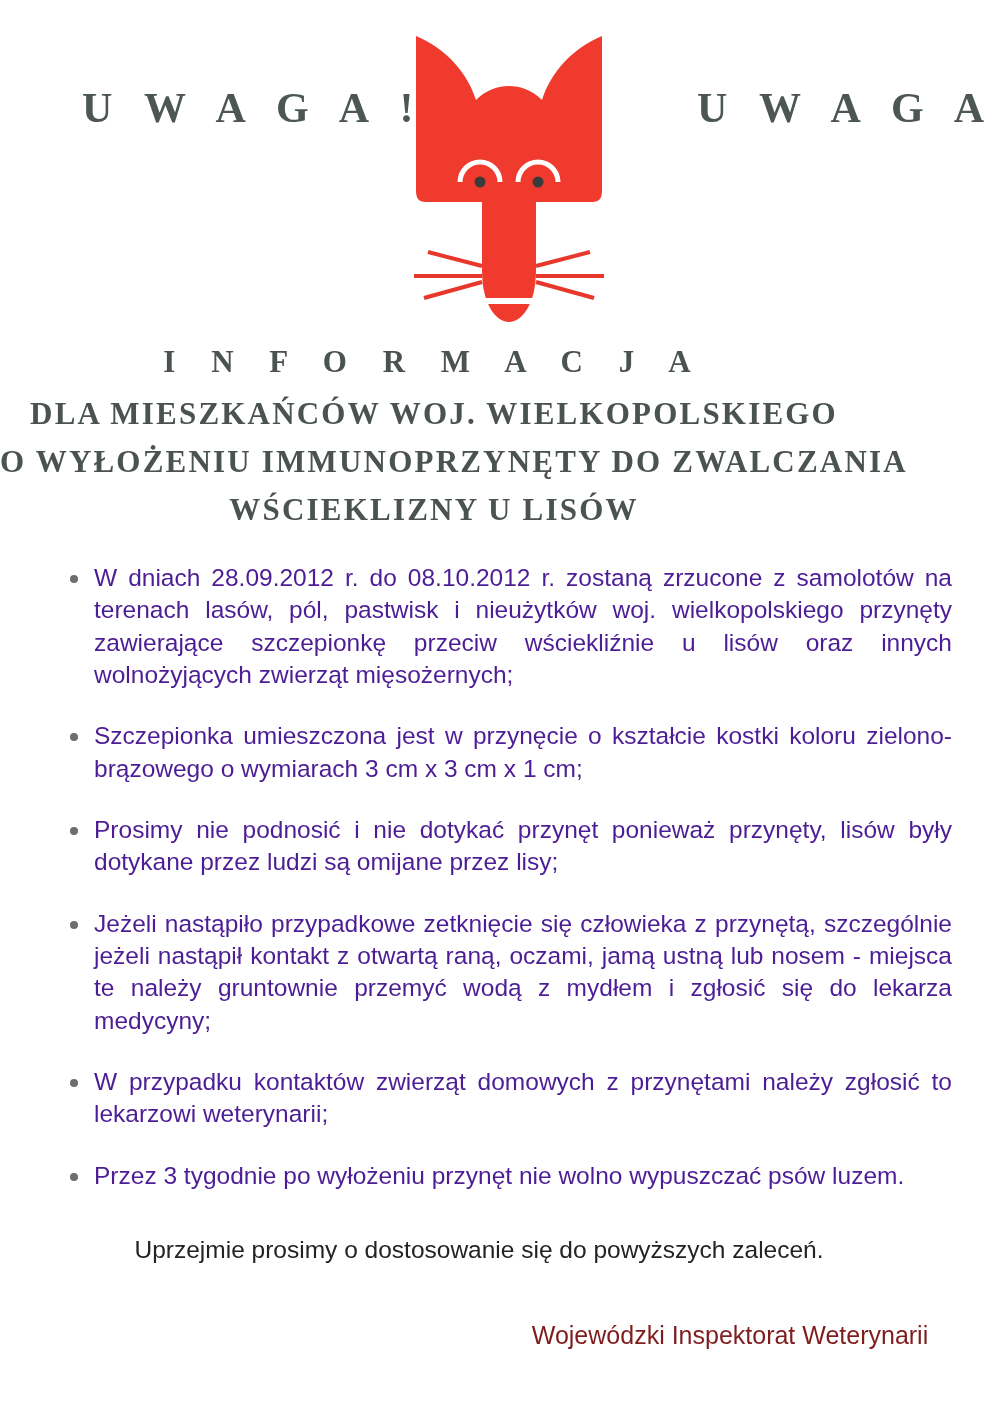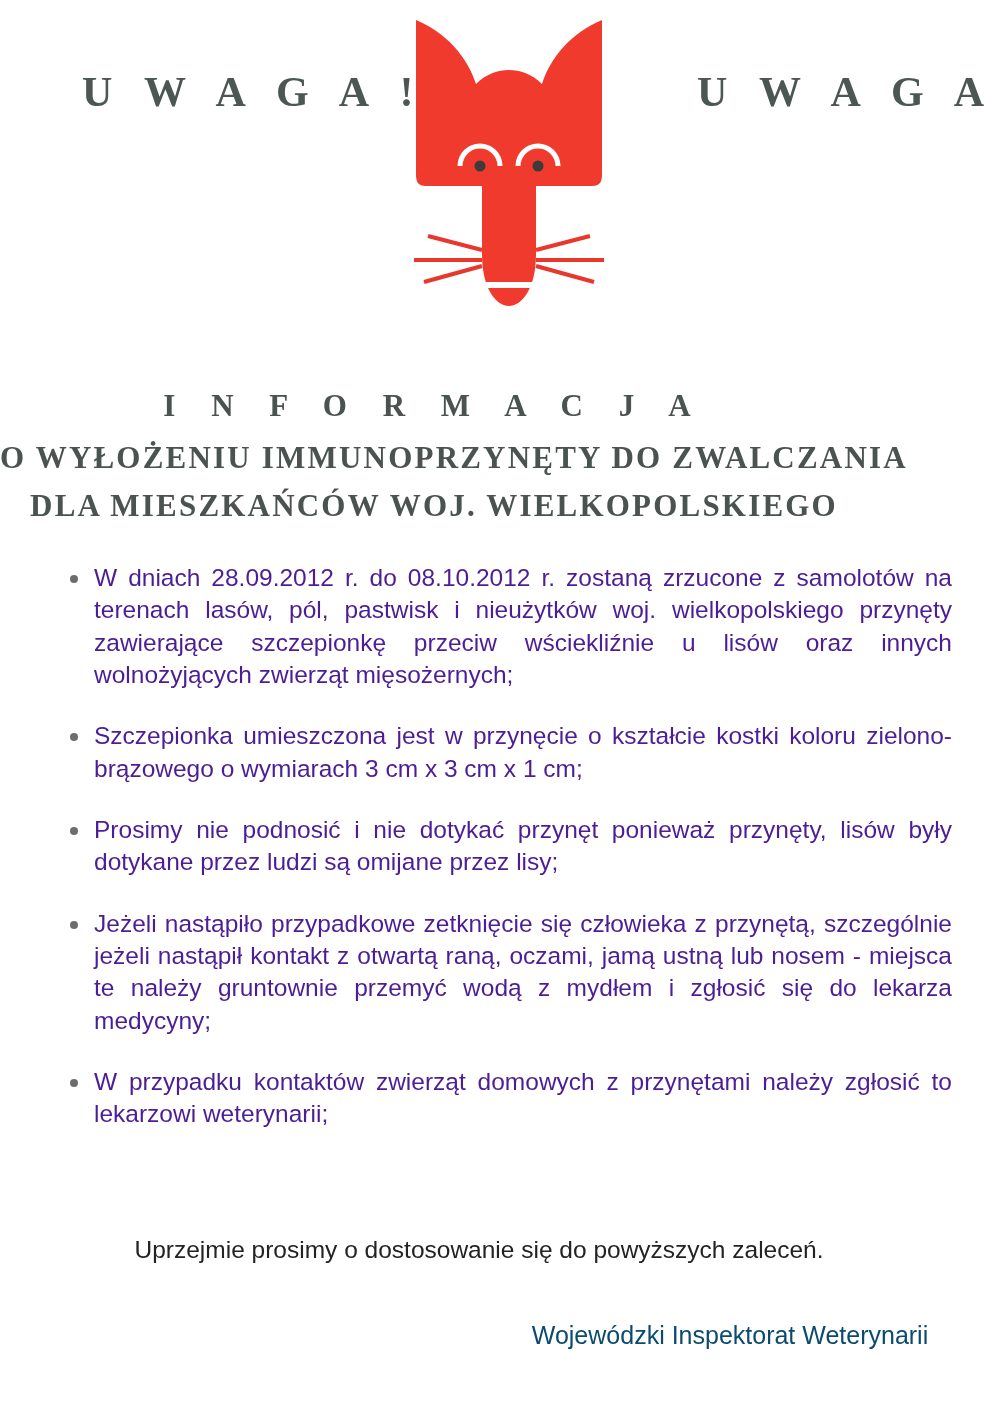--- a/index.html
+++ b/index.html
@@ -12,21 +12,21 @@
     height: 1414px;
     position: relative;
     font-family: "Liberation Sans", sans-serif;
     color: #1f1f1f;
     overflow: hidden;
   }
 
   
   .banner {
     position: absolute;
-    top: 0;
+    top: 16px;
     left: 0;
     width: 1000px;
     height: 330px;
   }
 
   .uwaga {
     position: absolute;
     top: 68px;
     font-family: "Liberation Serif", serif;
     font-weight: bold;
@@ -50,21 +50,20 @@
   
   .title-block {
     position: absolute;
     top: 344px;
     left: 0;
     width: 868px;
     text-align: center;
     font-family: "Liberation Serif", serif;
     font-weight: bold;
     color: #4a5350;
-    margin-top: 44px;
   }
   .title-line {
     display: block;
     white-space: nowrap;
   }
   .title-line-1 {
     font-size: 31px;
     letter-spacing: 14px;
     margin-bottom: 16px;
   }
@@ -126,21 +125,21 @@
 
   
   .signature {
     position: absolute;
     top: 1318px;
     left: 500px;
     width: 460px;
     text-align: center;
     font-size: 25px;
     line-height: 1.4;
-    color: #0c4a6e;
+    color: #7f1d1d;
   }
   .signature .sig-line { display: block; }
 </style>
 </head>
 <body>
 
 <div class="banner">
 
   <div class="uwaga uwaga-left">U W A G A !</div>
 
@@ -184,39 +183,43 @@
         <line x1="132" y1="252" x2="190" y2="268"></line>
       </g>
 
       <rect x="80" y="268" width="50" height="6" fill="#ffffff"></rect>
     </svg>
   </div>
 </div>
 
 <div class="title-block">
   <span class="title-line title-line-1">I N F O R M A C J A</span>
+  <span class="title-line title-line-2">DLA MIESZKAŃCÓW WOJ. WIELKOPOLSKIEGO</span>
   <span class="title-line title-line-3">O WYŁOŻENIU IMMUNOPRZYNĘTY DO ZWALCZANIA</span>
-  <span class="title-line title-line-2">DLA MIESZKAŃCÓW WOJ. WIELKOPOLSKIEGO</span>
+  <span class="title-line title-line-4">WŚCIEKLIZNY U LISÓW</span>
 </div>
 
 <ul class="body-list">
   <li class="bullet">
     <span>W dniach 28.09.2012 r. do 08.10.2012 r. zostaną zrzucone z samolotów na terenach lasów, pól, pastwisk i nieużytków woj. wielkopolskiego przynęty zawierające szczepionkę przeciw wściekliźnie u lisów oraz innych wolnożyjących zwierząt mięsożernych;</span>
   </li>
   <li class="bullet">
     <span>Szczepionka umieszczona jest w przynęcie o kształcie kostki koloru zielono-brązowego o wymiarach 3 cm x 3 cm x 1 cm;</span>
   </li>
   <li class="bullet">
     <span>Prosimy nie podnosić i nie dotykać przynęt ponieważ przynęty, lisów były dotykane przez ludzi są omijane przez lisy;</span>
   </li>
   <li class="bullet">
     <span>Jeżeli nastąpiło przypadkowe zetknięcie się człowieka z przynętą, szczególnie jeżeli nastąpił kontakt z otwartą raną, oczami, jamą ustną lub nosem - miejsca te należy gruntownie przemyć wodą z mydłem i zgłosić się do lekarza medycyny;</span>
   </li>
   <li class="bullet">
     <span>W przypadku kontaktów zwierząt domowych z przynętami należy zgłosić to lekarzowi weterynarii;</span>
+  </li>
+  <li class="bullet">
+    <span>Przez 3 tygodnie po wyłożeniu przynęt nie wolno wypuszczać psów luzem.</span>
   </li>
 </ul>
 
 <div class="closing">Uprzejmie prosimy o dostosowanie się do powyższych zaleceń.</div>
 
 <div class="signature">
   <span class="sig-line">Wojewódzki Inspektorat Weterynarii</span>
 </div>
 
 </body></html>

